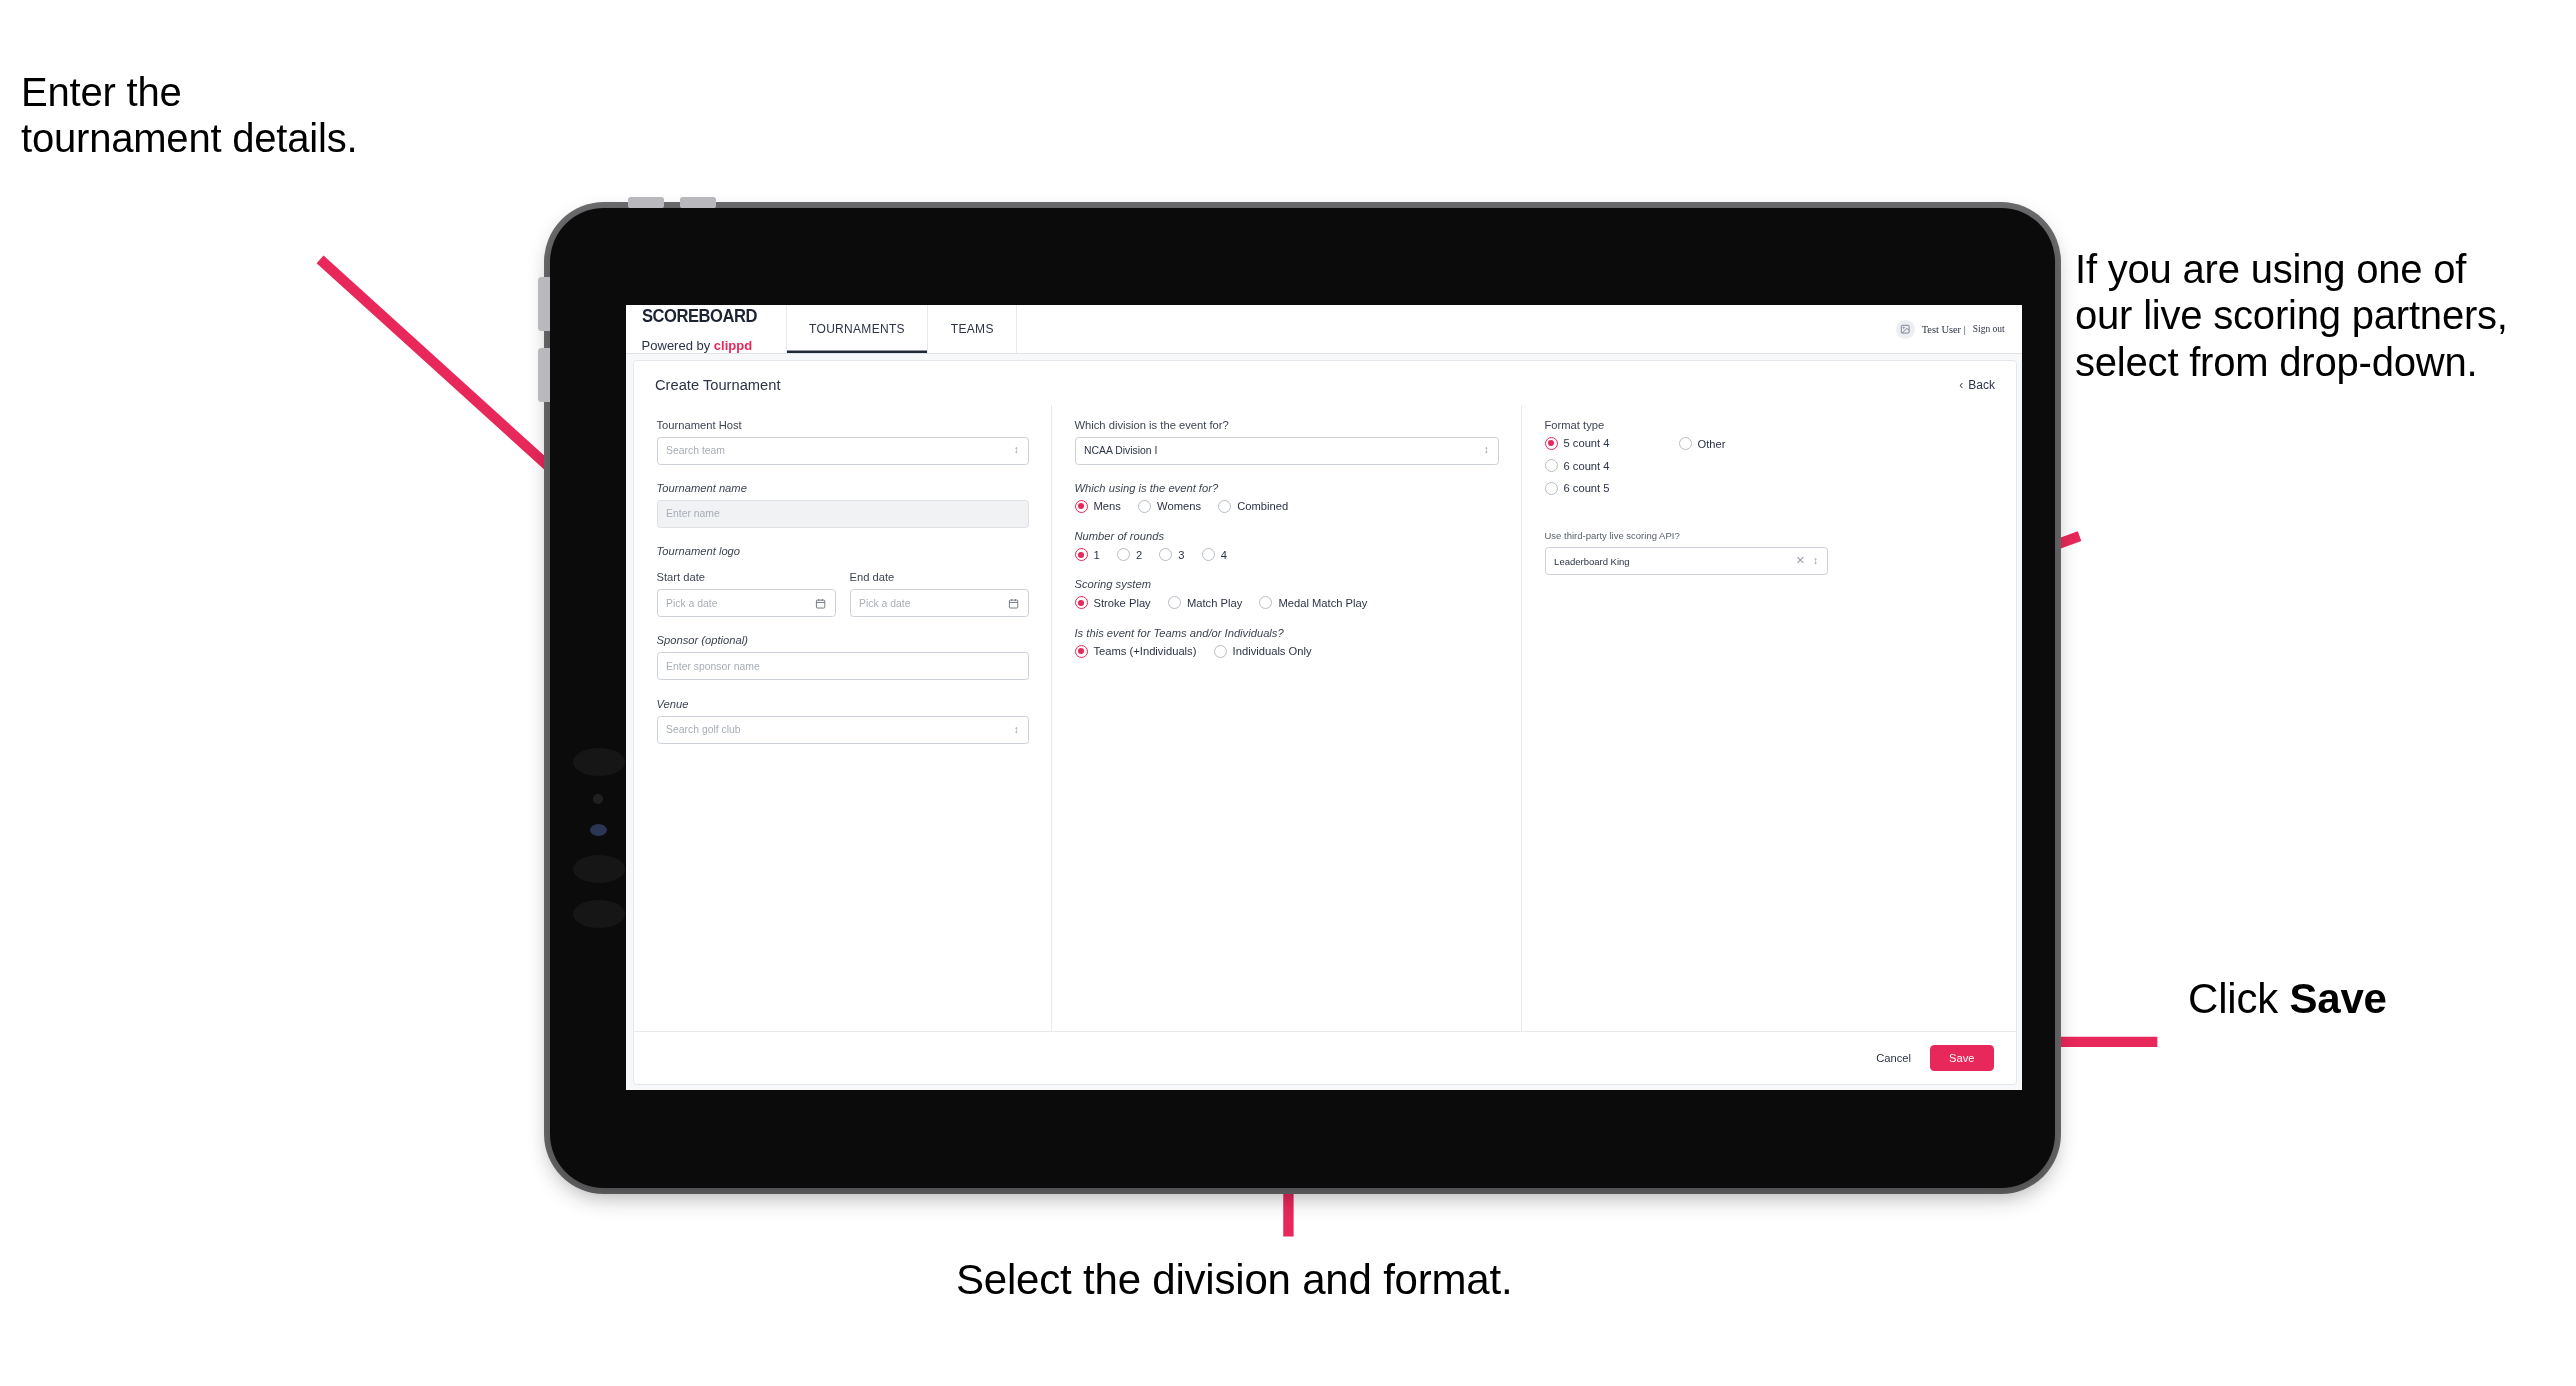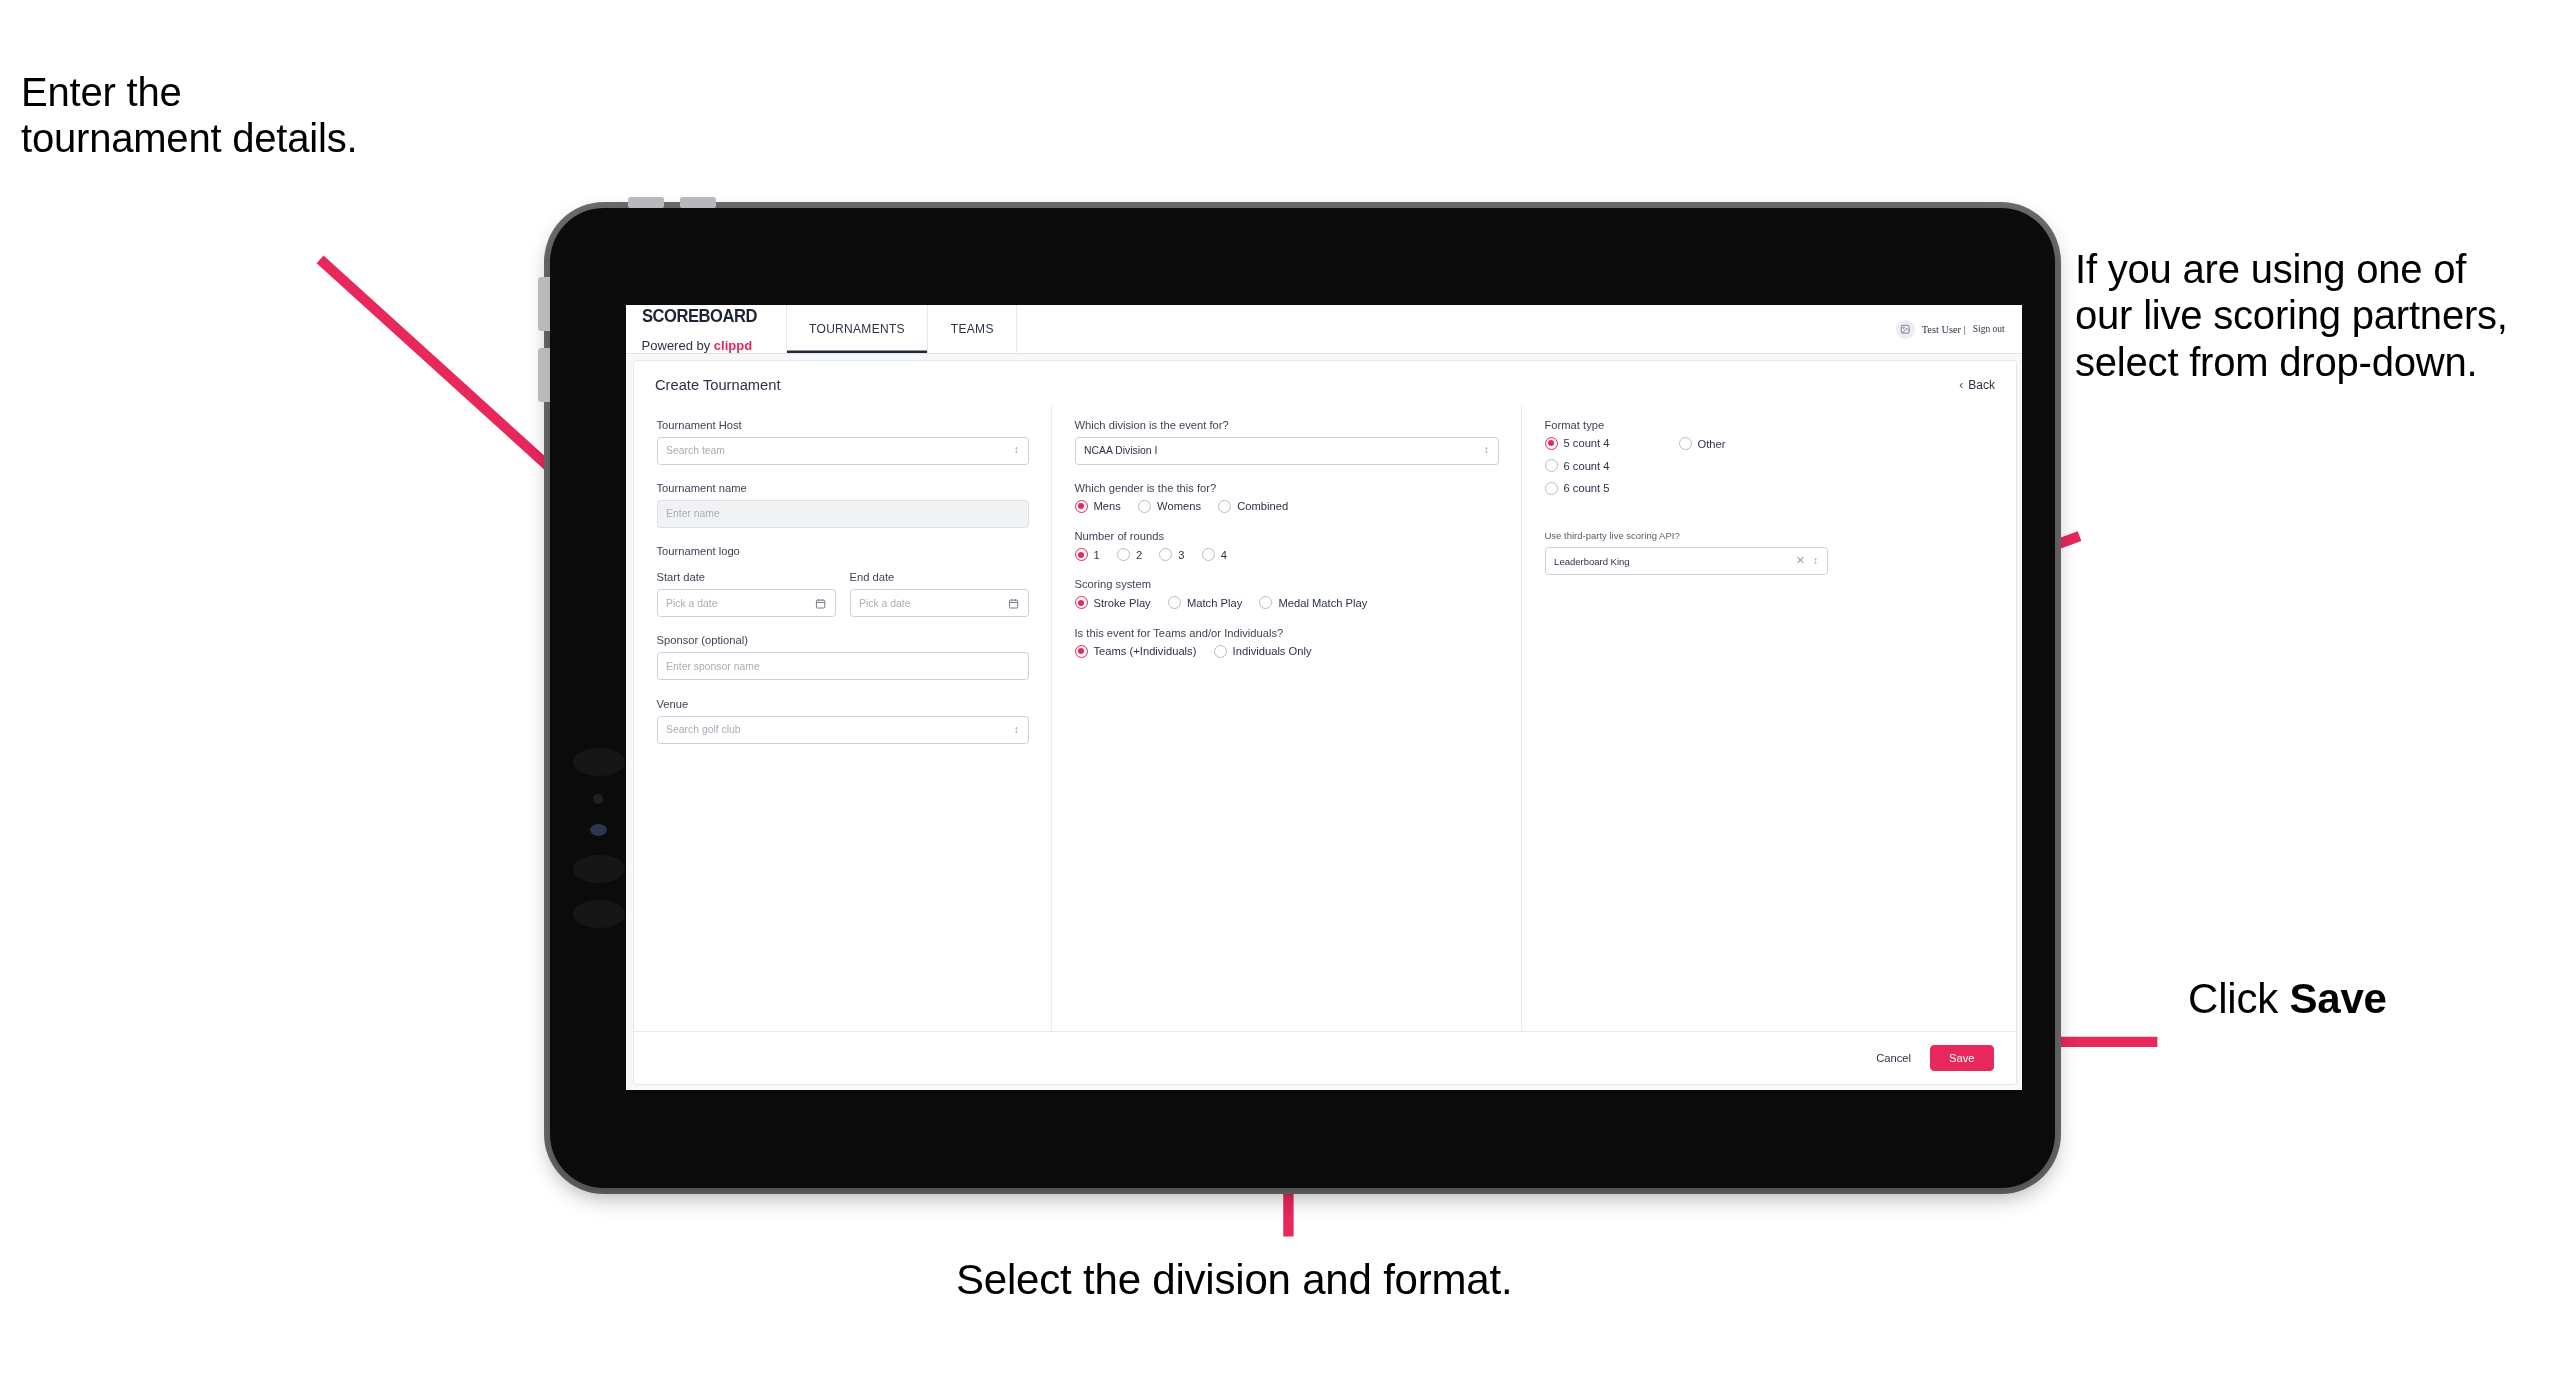--- a/index.html
+++ b/index.html
@@ -65,21 +65,21 @@
   #back-link{margin-left:auto;font-size:12px;color:#2b3346;display:flex;gap:5.2px;align-items:center;}
   #chev{font-size:12px;color:#4a5160;}
 
   #cols{flex:1;display:flex;padding:0 0 0 0;}
   .col{padding:14px 22.5px 0 22.5px;}
   #col1{width:372px;border-right:0.9px solid #e8eaee;}
   #col2{width:424px;border-right:0.9px solid #e8eaee;}
   #col3{flex:1;}
 
   .fl{font-size:11.2px;color:#3d4454;margin:0 0 6px 0;}
-  .fl.gap{margin-top:17.3px;}
+  .fl.gap{margin-top:17.3px;font-style:italic;}
   .fl.small{font-size:9.5px;color:#565d6b;}
 
   .fld{height:26px;border:0.9px solid #ccd1d8;border-radius:3.5px;background:#fff;
        display:flex;align-items:center;padding:0 8.6px;font-size:10.4px;color:#a7adb8;}
   .fld.filled{background:#f1f2f4;border-color:#dcdfe4;}
   .fld.value{color:#2b3346;}
   .fld .sp{margin-left:auto;display:flex;align-items:center;gap:7.8px;}
   .updown{font-size:10.4px;color:#9aa1ac;line-height:1;}
   .clearx{font-size:11.2px;color:#9aa1ac;line-height:1;}
 
@@ -237,21 +237,21 @@
 
         <div class="col" id="col2">
           <div class="fl">Which division is the event for?</div>
           <div class="fld value">
             <span>NCAA Division I</span>
             <span class="sp">
                 <span class="updown">↕</span>
               </span>
           </div>
 
-          <div class="fl gap">Which gender is the this for?</div>
+          <div class="fl gap">Which using is the event for?</div>
           <div class="radio-row">
             <div class="ropt">
                 <span class="rc on">
                   <i></i>
                 </span>
                 <span class="rlab">Mens</span>
               </div>
             <div class="ropt">
                 <span class="rc"></span>
                 <span class="rlab">Womens</span>

